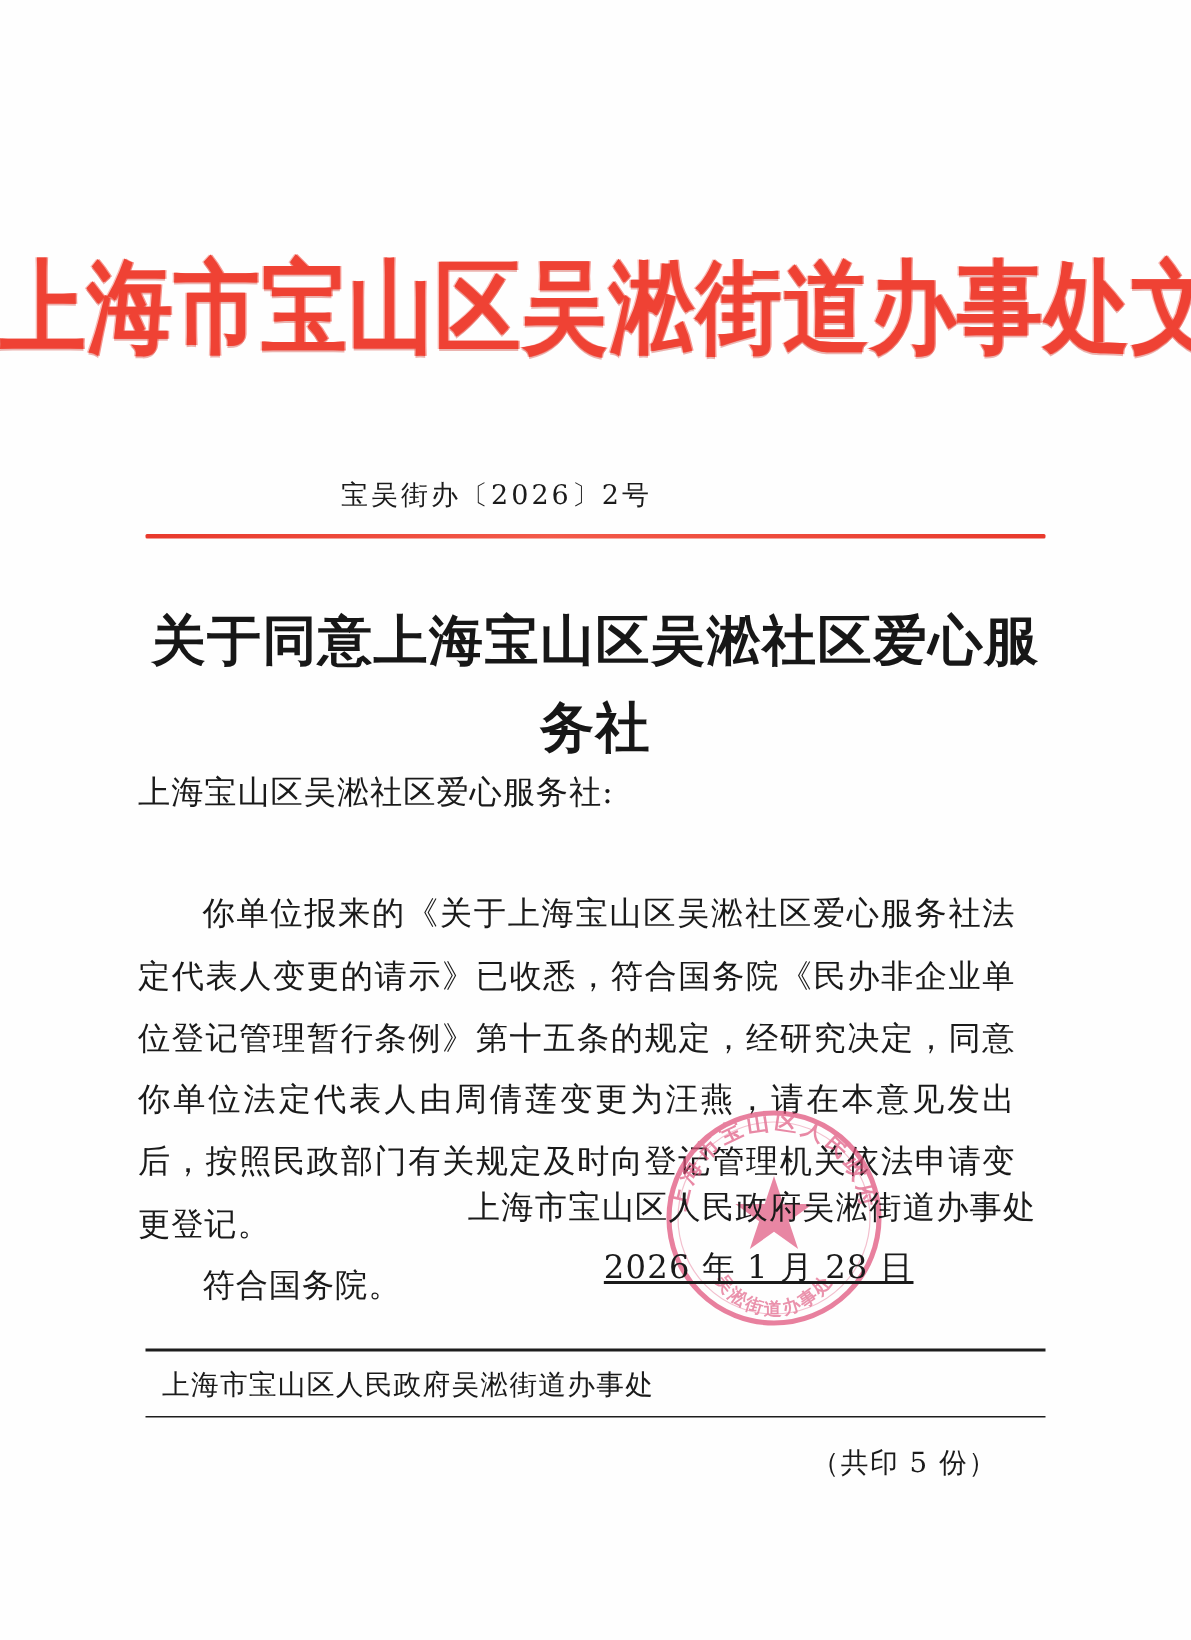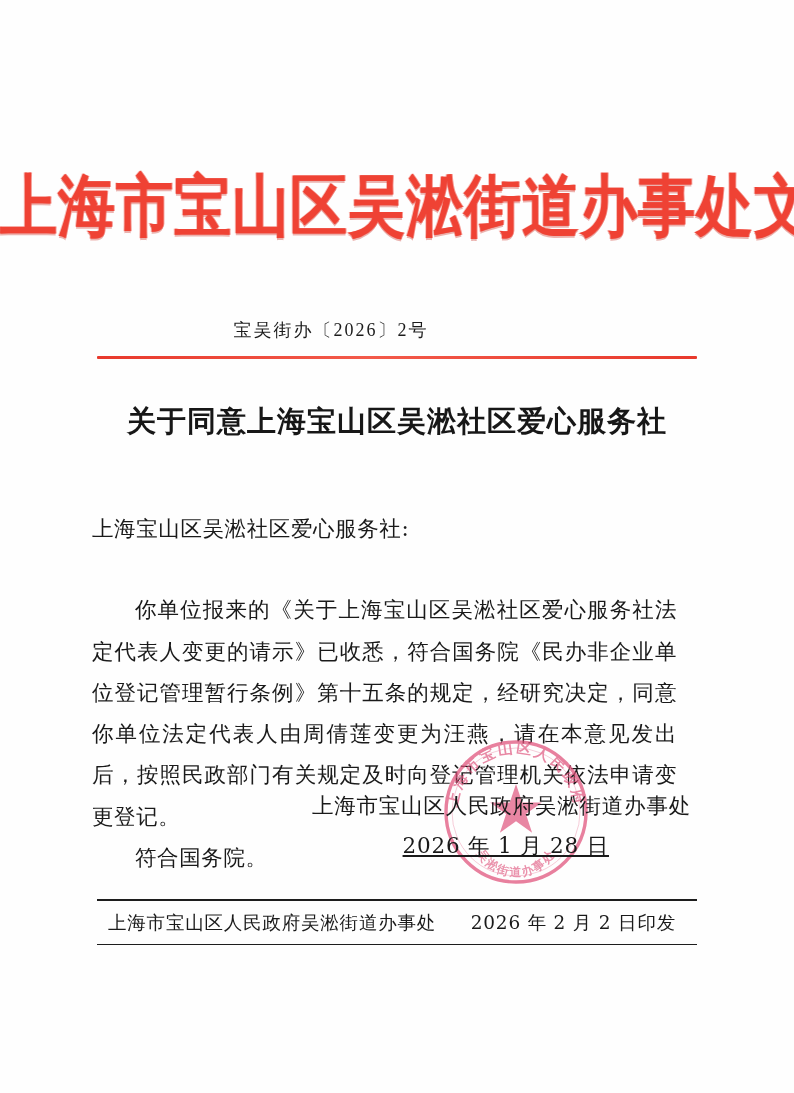--- a/index.html
+++ b/index.html
@@ -47,42 +47,41 @@
   
   .doc-number {
     position: absolute;
     left: 0;
     top: 318px;
     width: 662px;
     text-align: center;
     font-size: 18px;
     color: #1b1b1b;
     letter-spacing: 2px;
-    font-family: Liberation Serif, serif;
   }
 
   
   .red-rule {
     position: absolute;
     left: 97px;
     top: 356px;
     width: 600px;
     height: 2.5px;
     background: linear-gradient(to right, #e8392c, #f35a4a 45%, #e8392c);
     border-radius: 1px;
   }
 
   
   .doc-title {
     position: absolute;
     left: 97px;
     top: 398px;
     width: 600px;
     text-align: center;
-    font-size: 29px;
+    font-size: 36px;
     font-weight: bold;
     color: #171717;
     line-height: 1.62;
     letter-spacing: 1px;
   }
   .doc-title .tline { display: block; }
 
   
   .body-block {
     position: absolute;
@@ -223,17 +222,17 @@
   </div>
 
   <div class="signature">
     <span class="sign-org">上海市宝山区人民政府吴淞街道办事处</span>
     <span class="sign-date">2026 年 1 月 28 日</span>
   </div>
 
   <div class="footer-rule-top"></div>
   <div class="footer-row">
     <span class="footer-issuer">上海市宝山区人民政府吴淞街道办事处</span>
-    <span class="footer-print">2026 年 2 月 2 日印发</span>
   </div>
   <div class="footer-rule-bottom"></div>
+  <div class="copies">（共印 5 份）</div>
 
 </div>
 
 </body></html>

